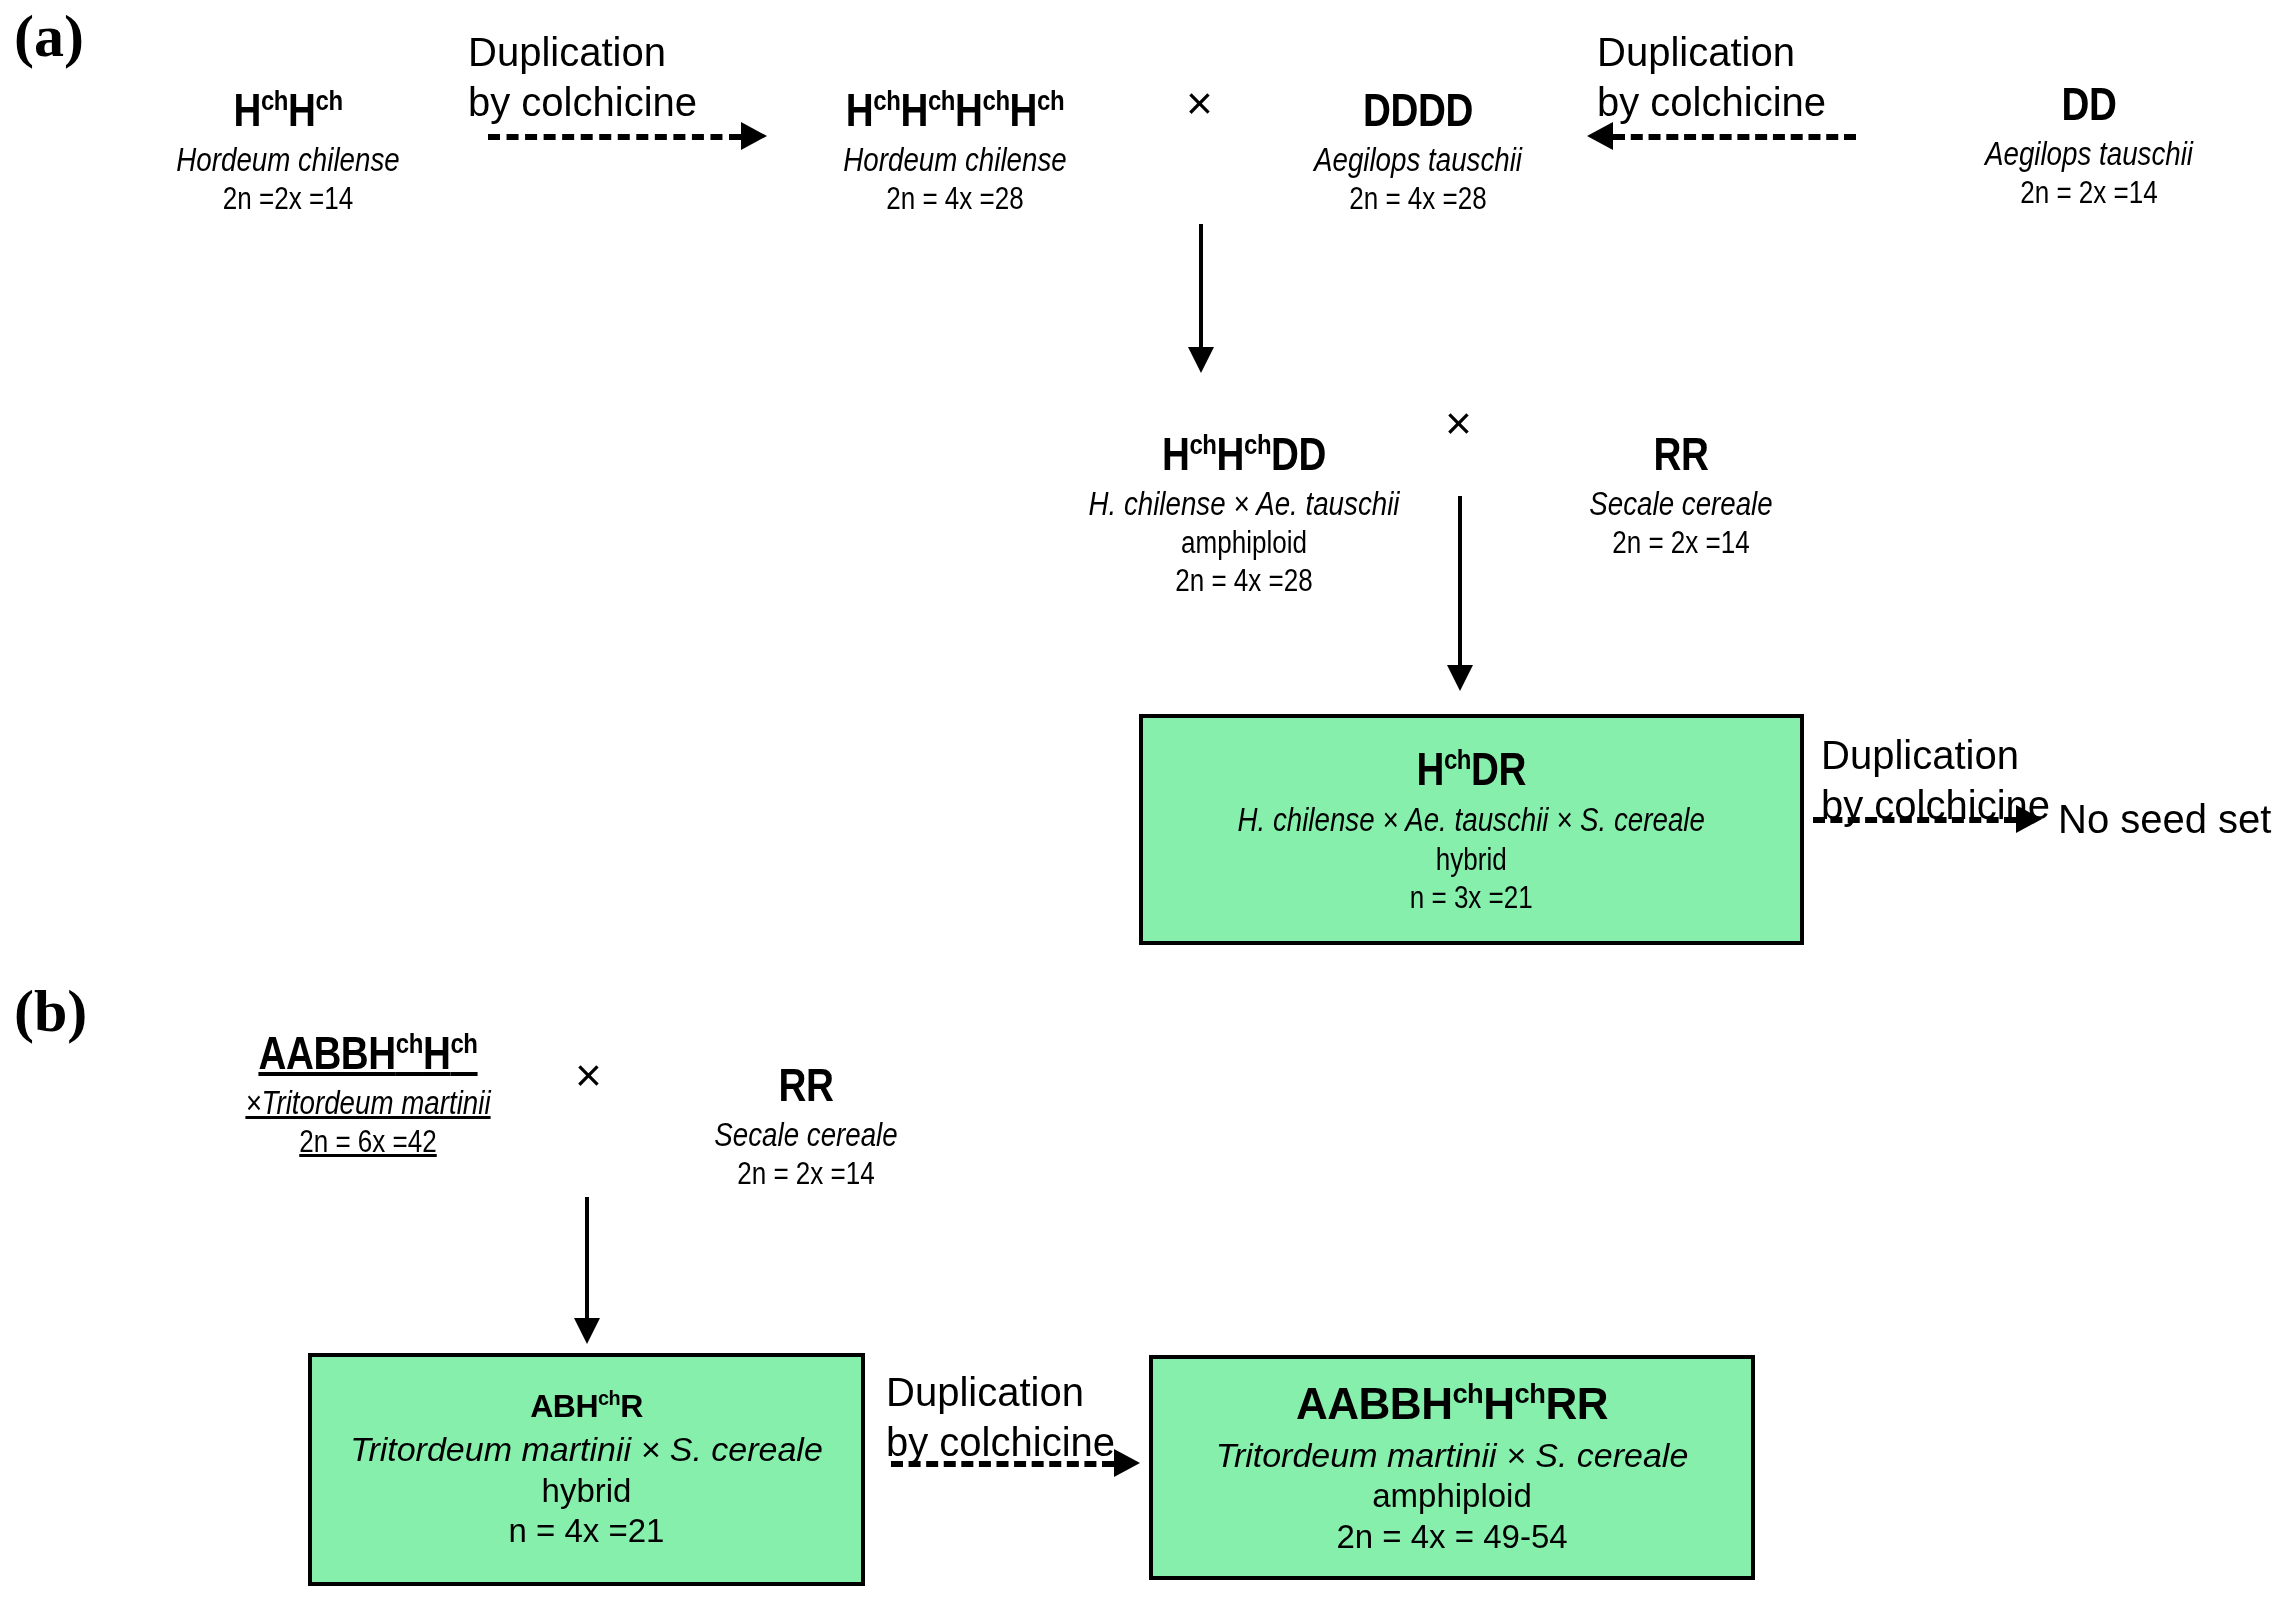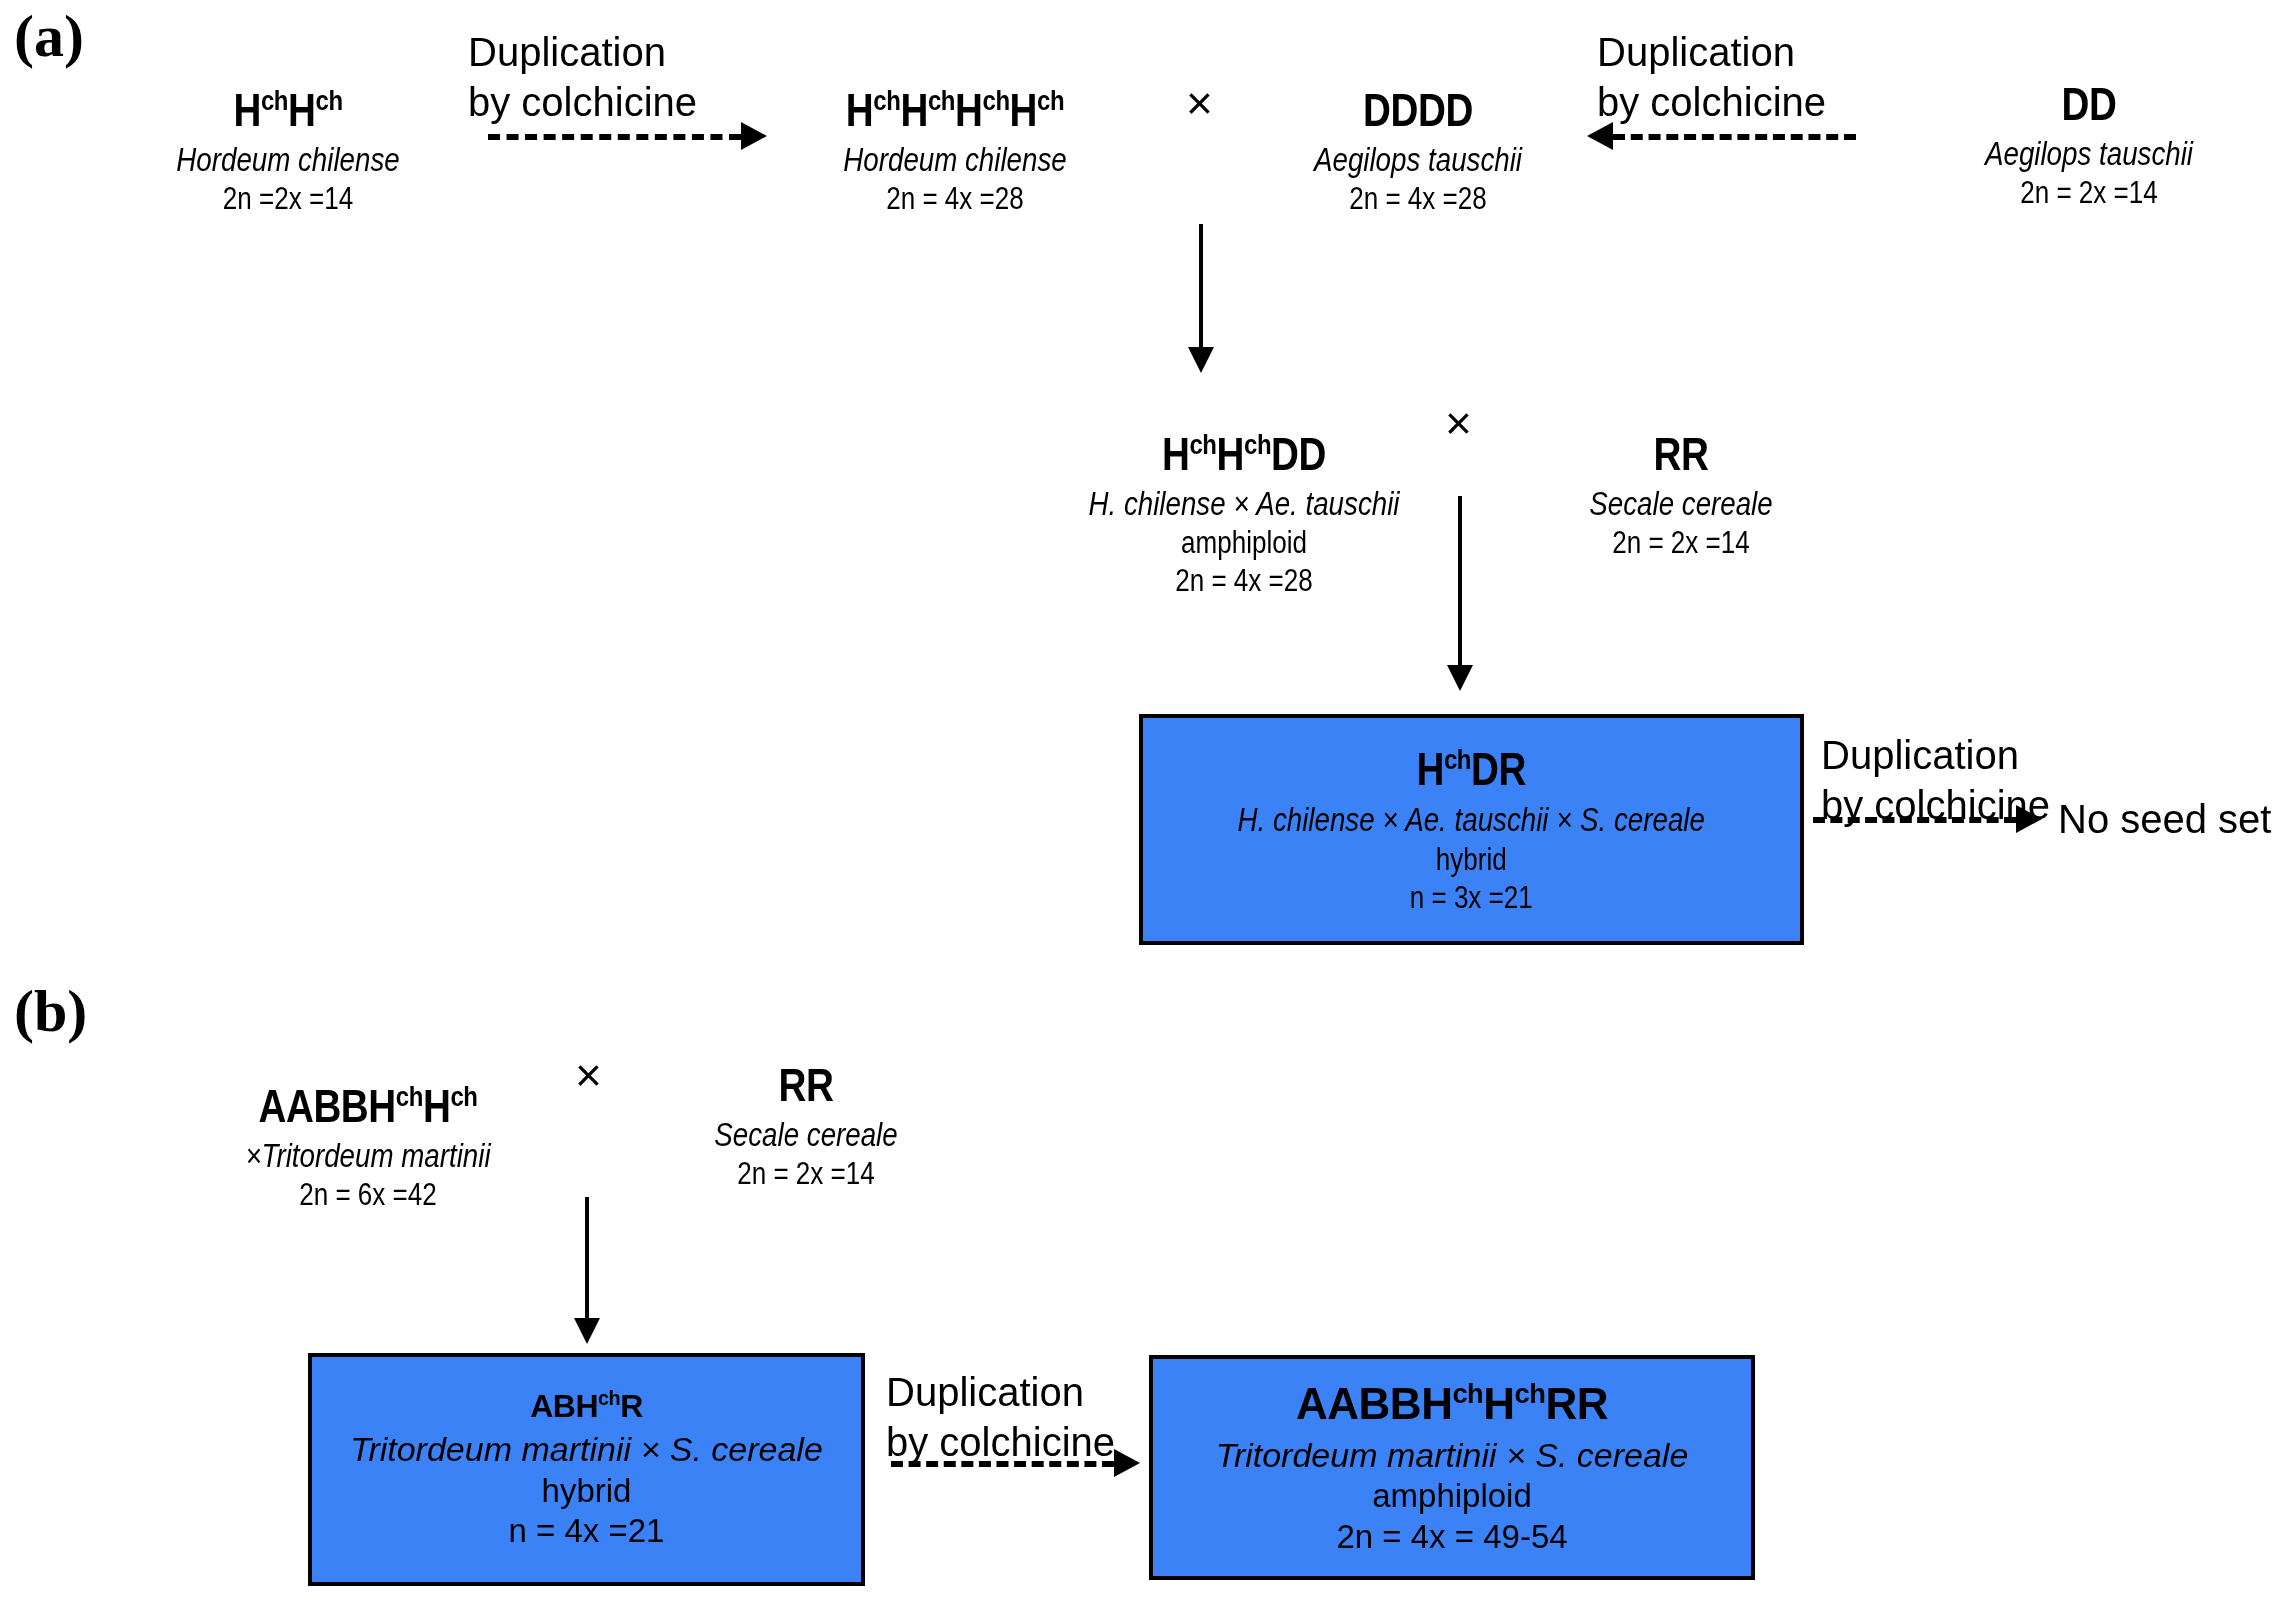--- a/index.html
+++ b/index.html
@@ -76,21 +76,21 @@
     font-size: 46px;
     font-weight: 500;
     line-height: 1;
     color: #000;
   }
 
   
   .box {
     position: absolute;
     border: 4px solid #000;
-    background: #3b82f6;
+    background: #86efac;
     box-sizing: border-box;
     display: flex;
     flex-direction: column;
     align-items: center;
     justify-content: center;
     text-align: center;
     line-height: 1.24;
   }
 
   
@@ -255,21 +255,21 @@
   </div>
   <div class="h-dashed" style="left:1813px; top:804px; width:229px;">
     <div class="dline" style="left:0; right:26px;"></div>
     <div class="head-right"></div>
   </div>
 
   <div class="terminal-note" style="left:2058px; top:799px;">No seed set</div>
 
   <div class="panel-label" style="left:14px; top:981px;">(b)</div>
 
-  <div class="node narrow" style="left:159px; top:1038px; width:418px;">
+  <div class="node narrow" style="left:159px; top:985px; width:418px;text-decoration:underline;">
     <div class="genome">AABBH<sup>ch</sup>H<sup>ch</sup></div>
     <div class="species">×Tritordeum martinii</div>
     <div class="ploidy">2n = 6x =42</div>
   </div>
 
   <div class="cross-symbol" style="left:575px; top:1052px;">×</div>
 
   <div class="node narrow" style="left:642px; top:1017px; width:328px;">
     <div class="genome">RR</div>
     <div class="species">Secale cereale</div>

